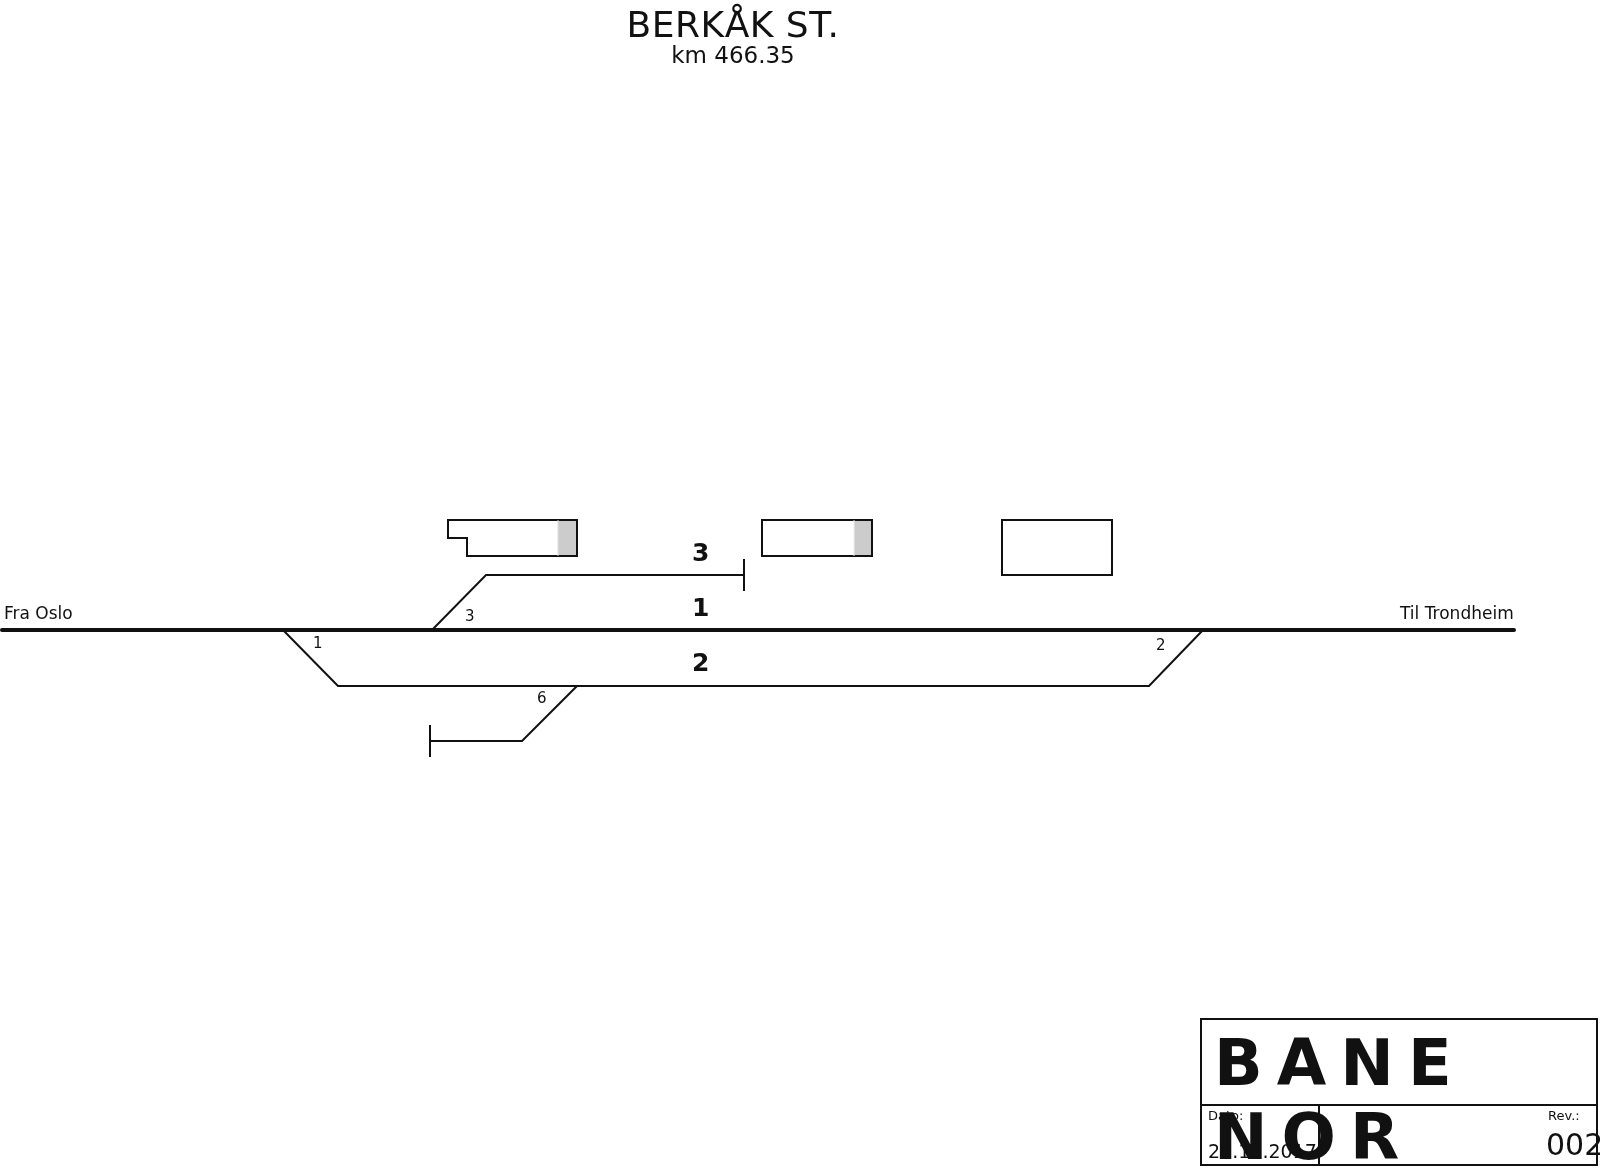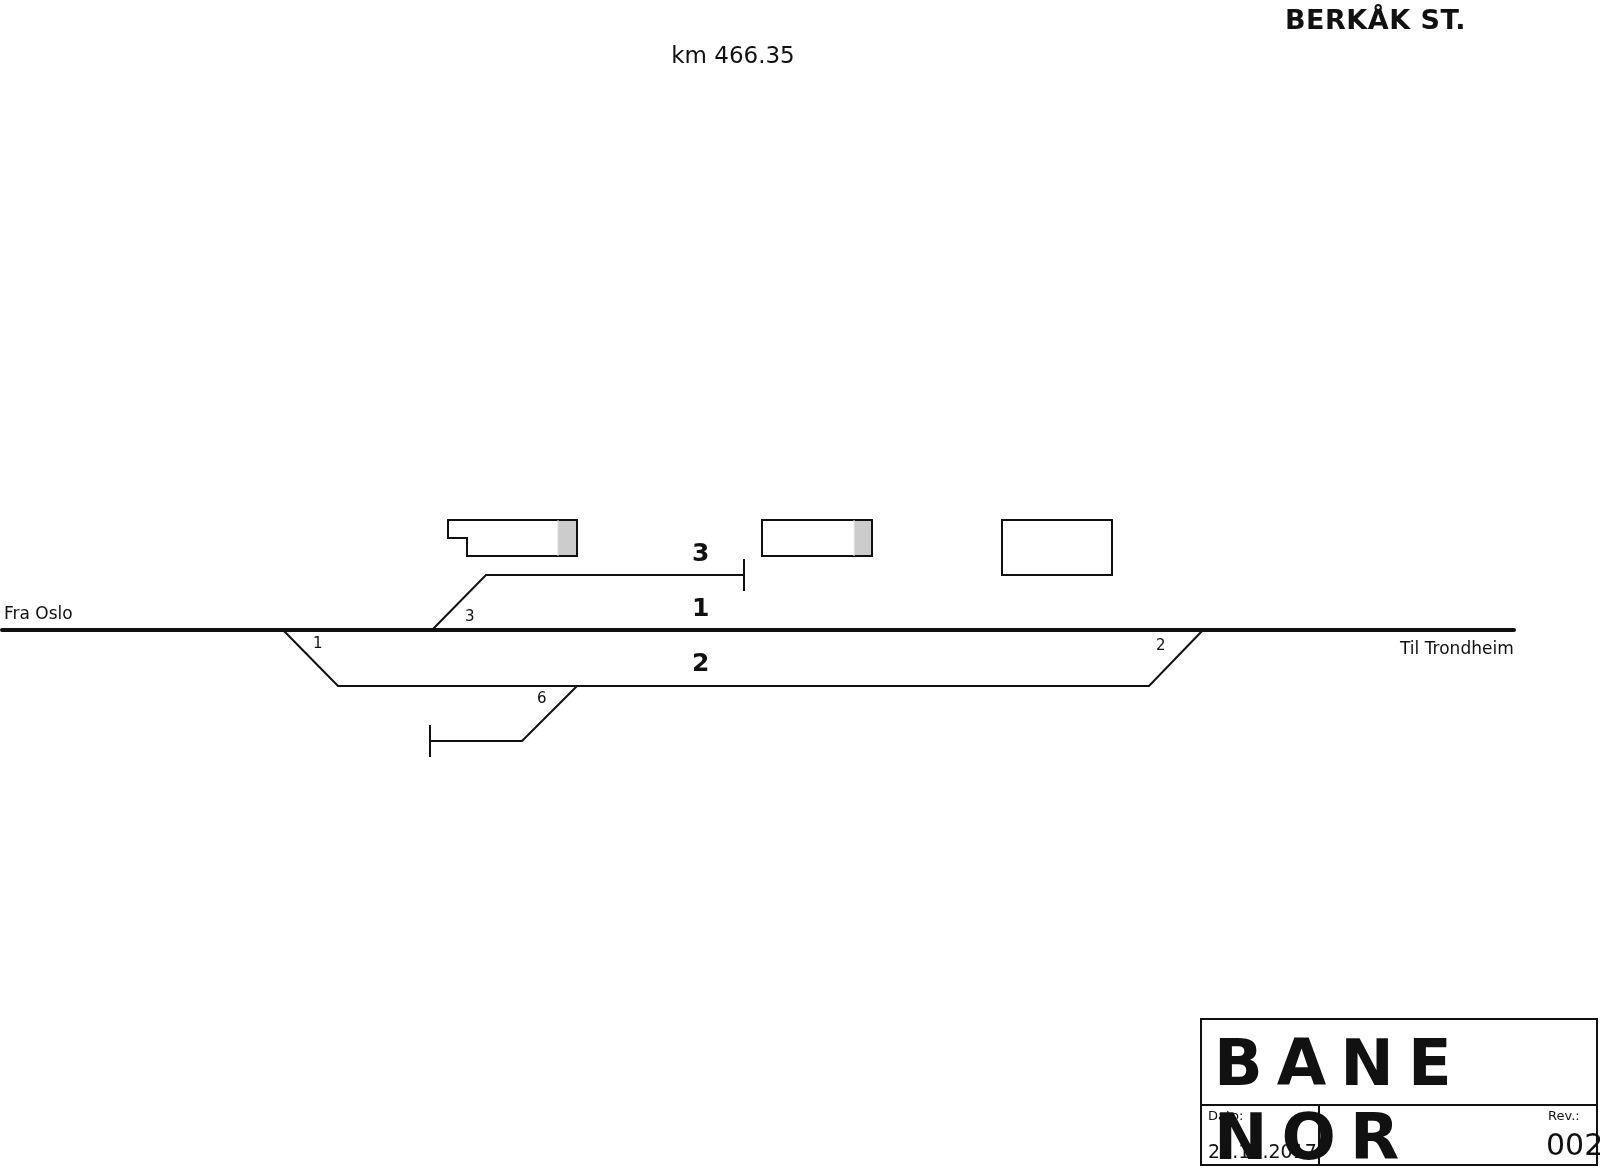--- a/index.html
+++ b/index.html
@@ -1,19 +1,19 @@
 <!DOCTYPE html>
 <html><head>
 <meta charset="utf-8">
 <style>
   html, body { margin: 0; padding: 0; background: #ffffff; }
   body { width: 1600px; height: 1168px; position: relative; overflow: hidden;
          font-family: "DejaVu Sans", sans-serif; color: #111; }
   .abs { position: absolute; }
-  .title { left: 0; width: 1466px; top: 4px; text-align: right; font-size: 27px; font-weight: bold; letter-spacing: 0.5px; }
+  .title { left: 0; width: 1466px; top: 4px; text-align: center; font-size: 36px; font-weight: normal; letter-spacing: 0.5px; }
   .subtitle { left: 0; width: 1466px; top: 42px; text-align: center; font-size: 23px; }
   svg.diagram { position: absolute; left: 0; top: 0; }
   .lbl { position: absolute; font-size: 17px; white-space: nowrap; }
   .tracknum { position: absolute; font-size: 25px; font-weight: bold; }
   .switchnum { position: absolute; font-size: 15px; }
   .titleblock { position: absolute; left: 1200px; top: 1018px; width: 398px; height: 148px; border: 2px solid #111; box-sizing: border-box; }
   .tb-logo { position: absolute; left: 0; top: 0; width: 100%; height: 86px; border-bottom: 2px solid #111; box-sizing: border-box; padding-left: 28px; }
   .tb-logo-text { position: absolute; left: 12px; top: 6px; font-size: 64px; font-weight: bold; letter-spacing: 14px; font-family: "DejaVu Sans", sans-serif; }
   .tb-cell { position: absolute; top: 86px; height: 60px; box-sizing: border-box; }
   .tb-label { position: absolute; left: 6px; top: 2px; font-size: 13px; }
@@ -46,21 +46,21 @@
   <g>
     <rect x="854" y="520" width="18" height="36" fill="#cccccc"></rect>
     <rect x="762" y="520" width="110" height="36" fill="none" stroke="#111" stroke-width="2"></rect>
     <line x1="854" y1="520" x2="854" y2="556" stroke="#eee" stroke-width="1"></line>
   </g>
 
   <rect x="1002" y="520" width="110" height="55" fill="none" stroke="#111" stroke-width="2"></rect>
 </svg>
 
 <div class="lbl" style="left:4px; top:603px;">Fra Oslo</div>
-<div class="lbl" style="left:1400px; top:638px;">Til Trondheim</div>
+<div class="lbl" style="left:1400px; top:603px;">Til Trondheim</div>
 
 <div class="tracknum" style="left:692px; top:538px;">3</div>
 <div class="tracknum" style="left:692px; top:593px;">1</div>
 <div class="tracknum" style="left:692px; top:648px;">2</div>
 
 <div class="switchnum" style="left:313px; top:634px;">1</div>
 <div class="switchnum" style="left:1156px; top:636px;">2</div>
 <div class="switchnum" style="left:465px; top:607px;">3</div>
 <div class="switchnum" style="left:537px; top:689px;">6</div>
 

